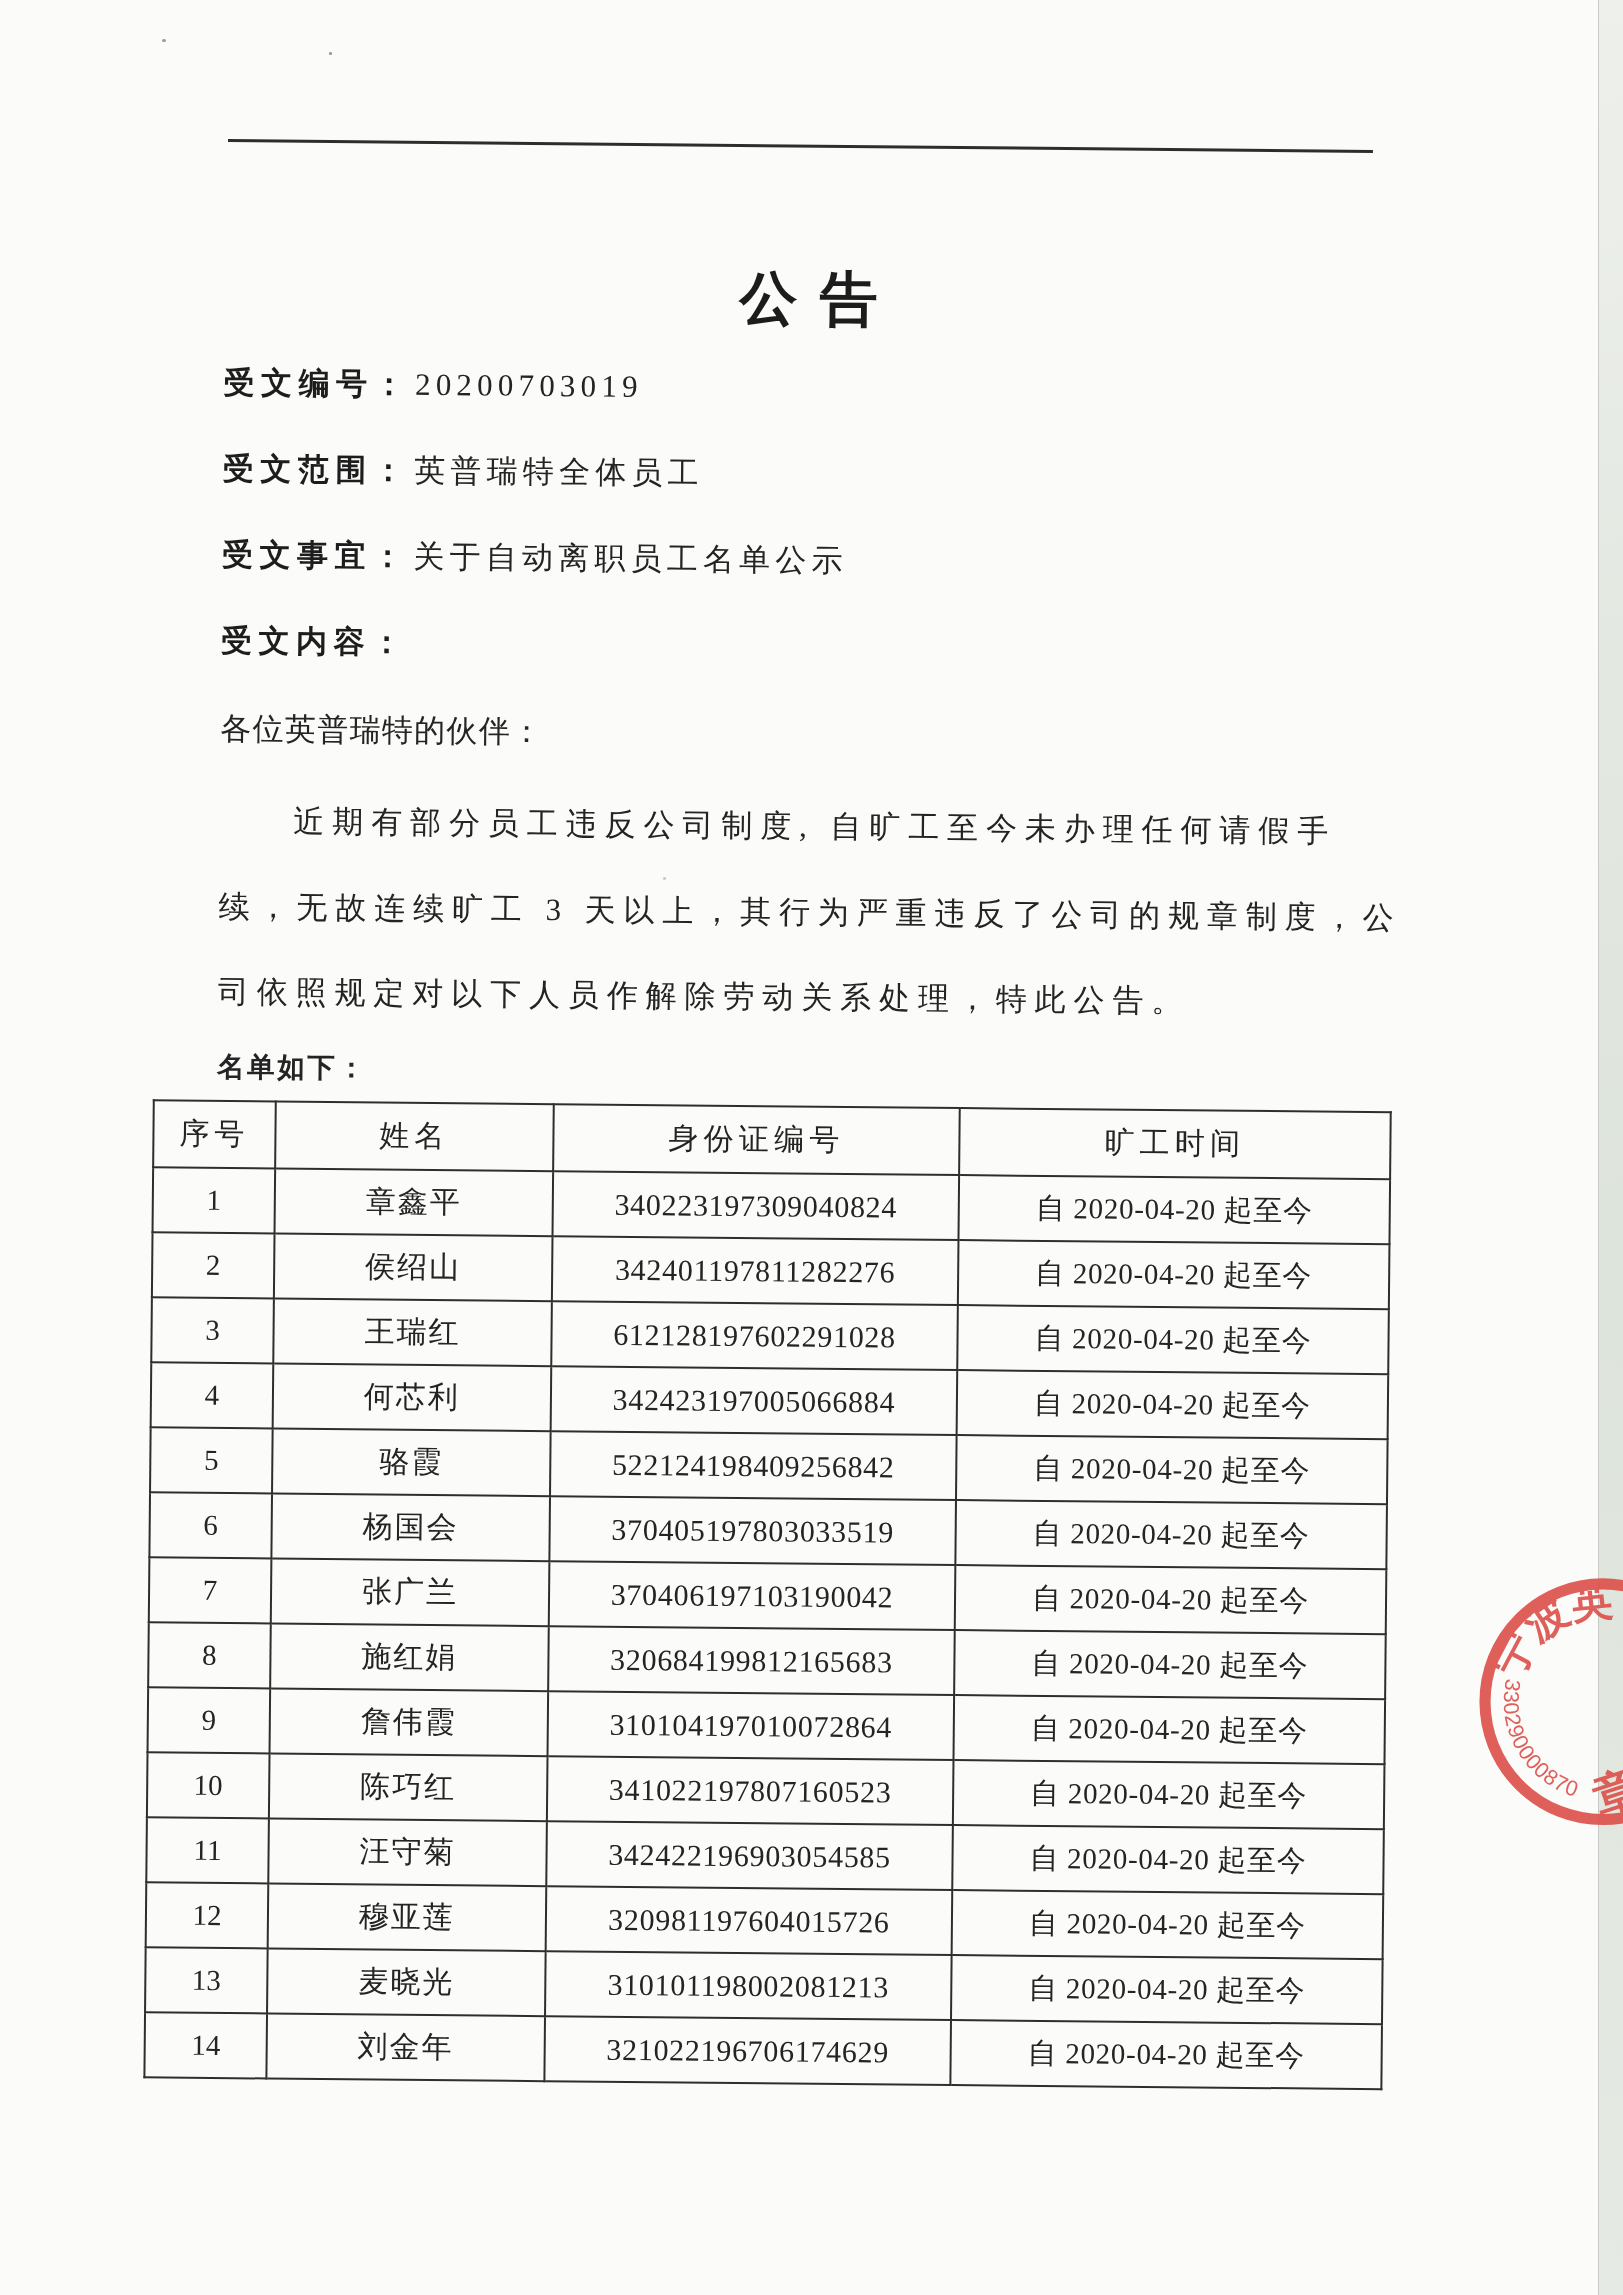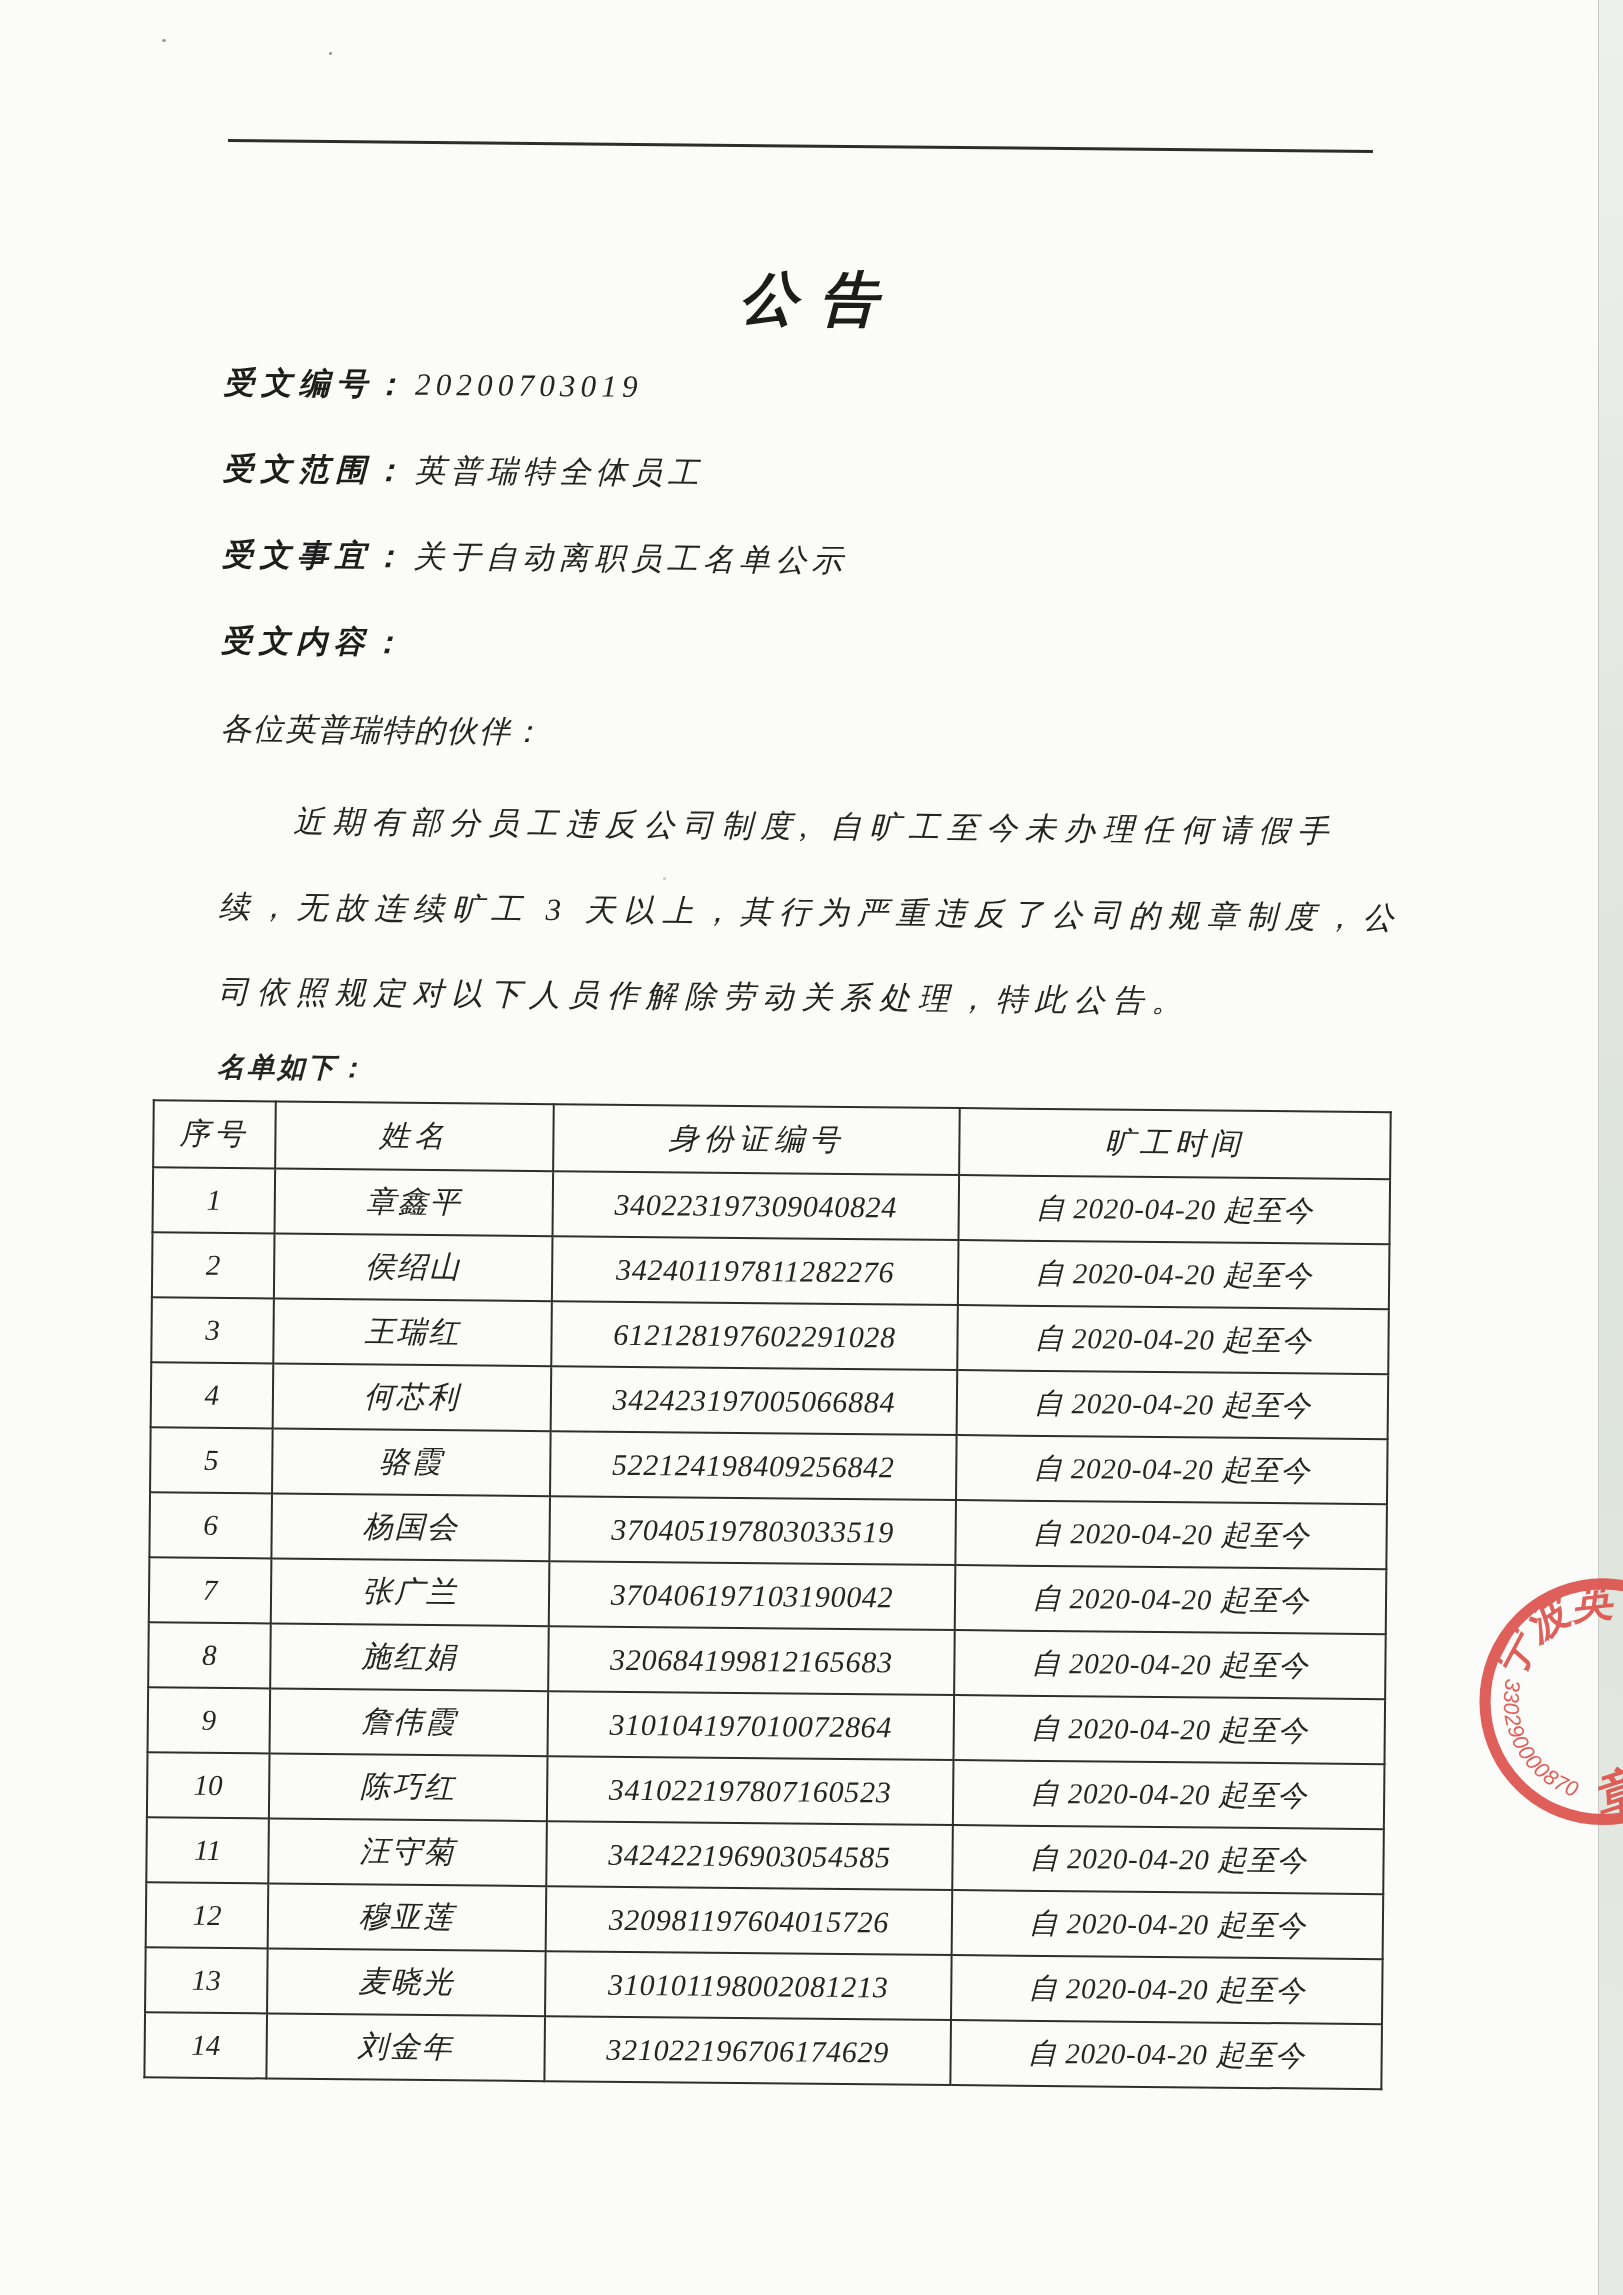--- a/index.html
+++ b/index.html
@@ -1,19 +1,19 @@
 <!DOCTYPE html>
 <html style="font-size:10.5px"><head>
 <meta charset="utf-8">
 <style>
   html,body { margin:0; padding:0; background:#8a8a8a; }
   .page {
     position:relative; width:1623px; height:2295px;
     background:#fbfbf9; overflow:hidden;
-    font-family:"Liberation Serif", serif; color:#242424;font-style:italic;
+    font-family:"Liberation Serif", serif; color:#242424;
   }
   
   .scan-band {
     position:absolute; top:0; right:0; width:23.6px; height:100%;
     background:linear-gradient(to bottom,#eef0ec 0%,#e3e8e1 30%,#dde4db 55%,#e6eae4 100%);
     border-left:1.3px solid #c7cbc5;
   }
   .speck { position:absolute; background:#9a9a96; border-radius:50%; }
   .speck.s1 { left:162px; top:39px;  width:3.9px; height:3.3px; }
   .speck.s2 { left:329px; top:52px;  width:2.6px; height:2.6px; }

